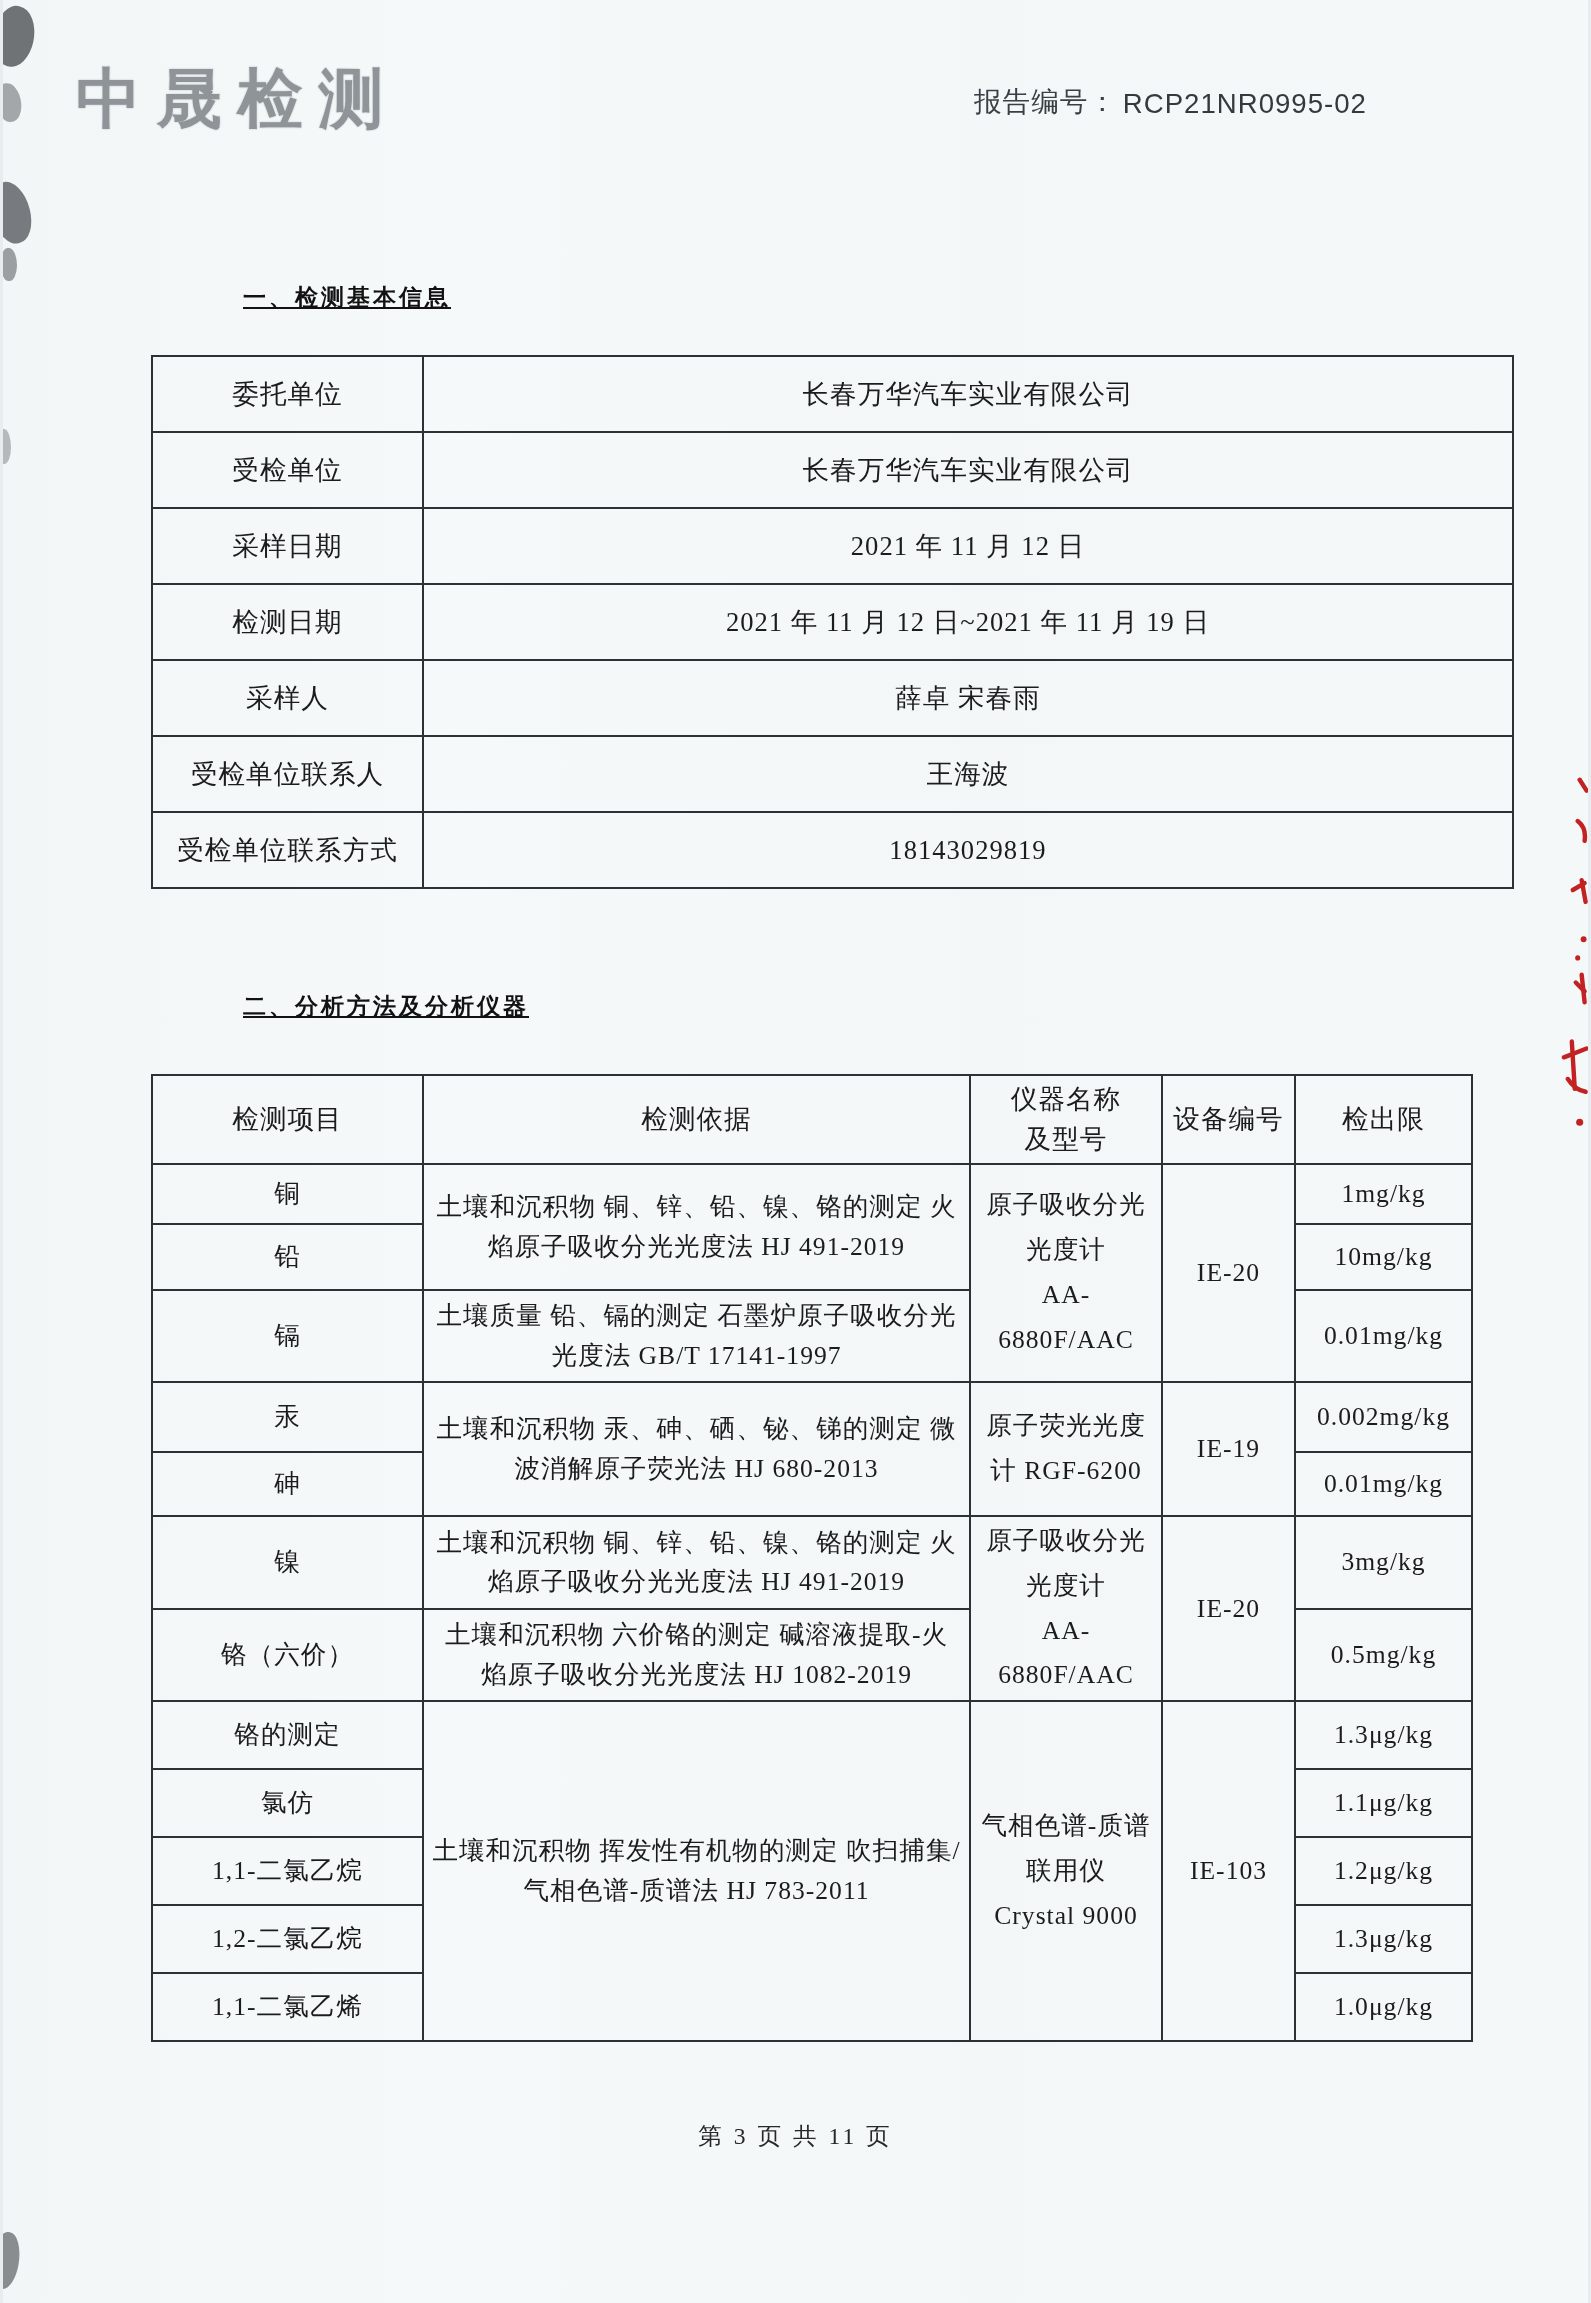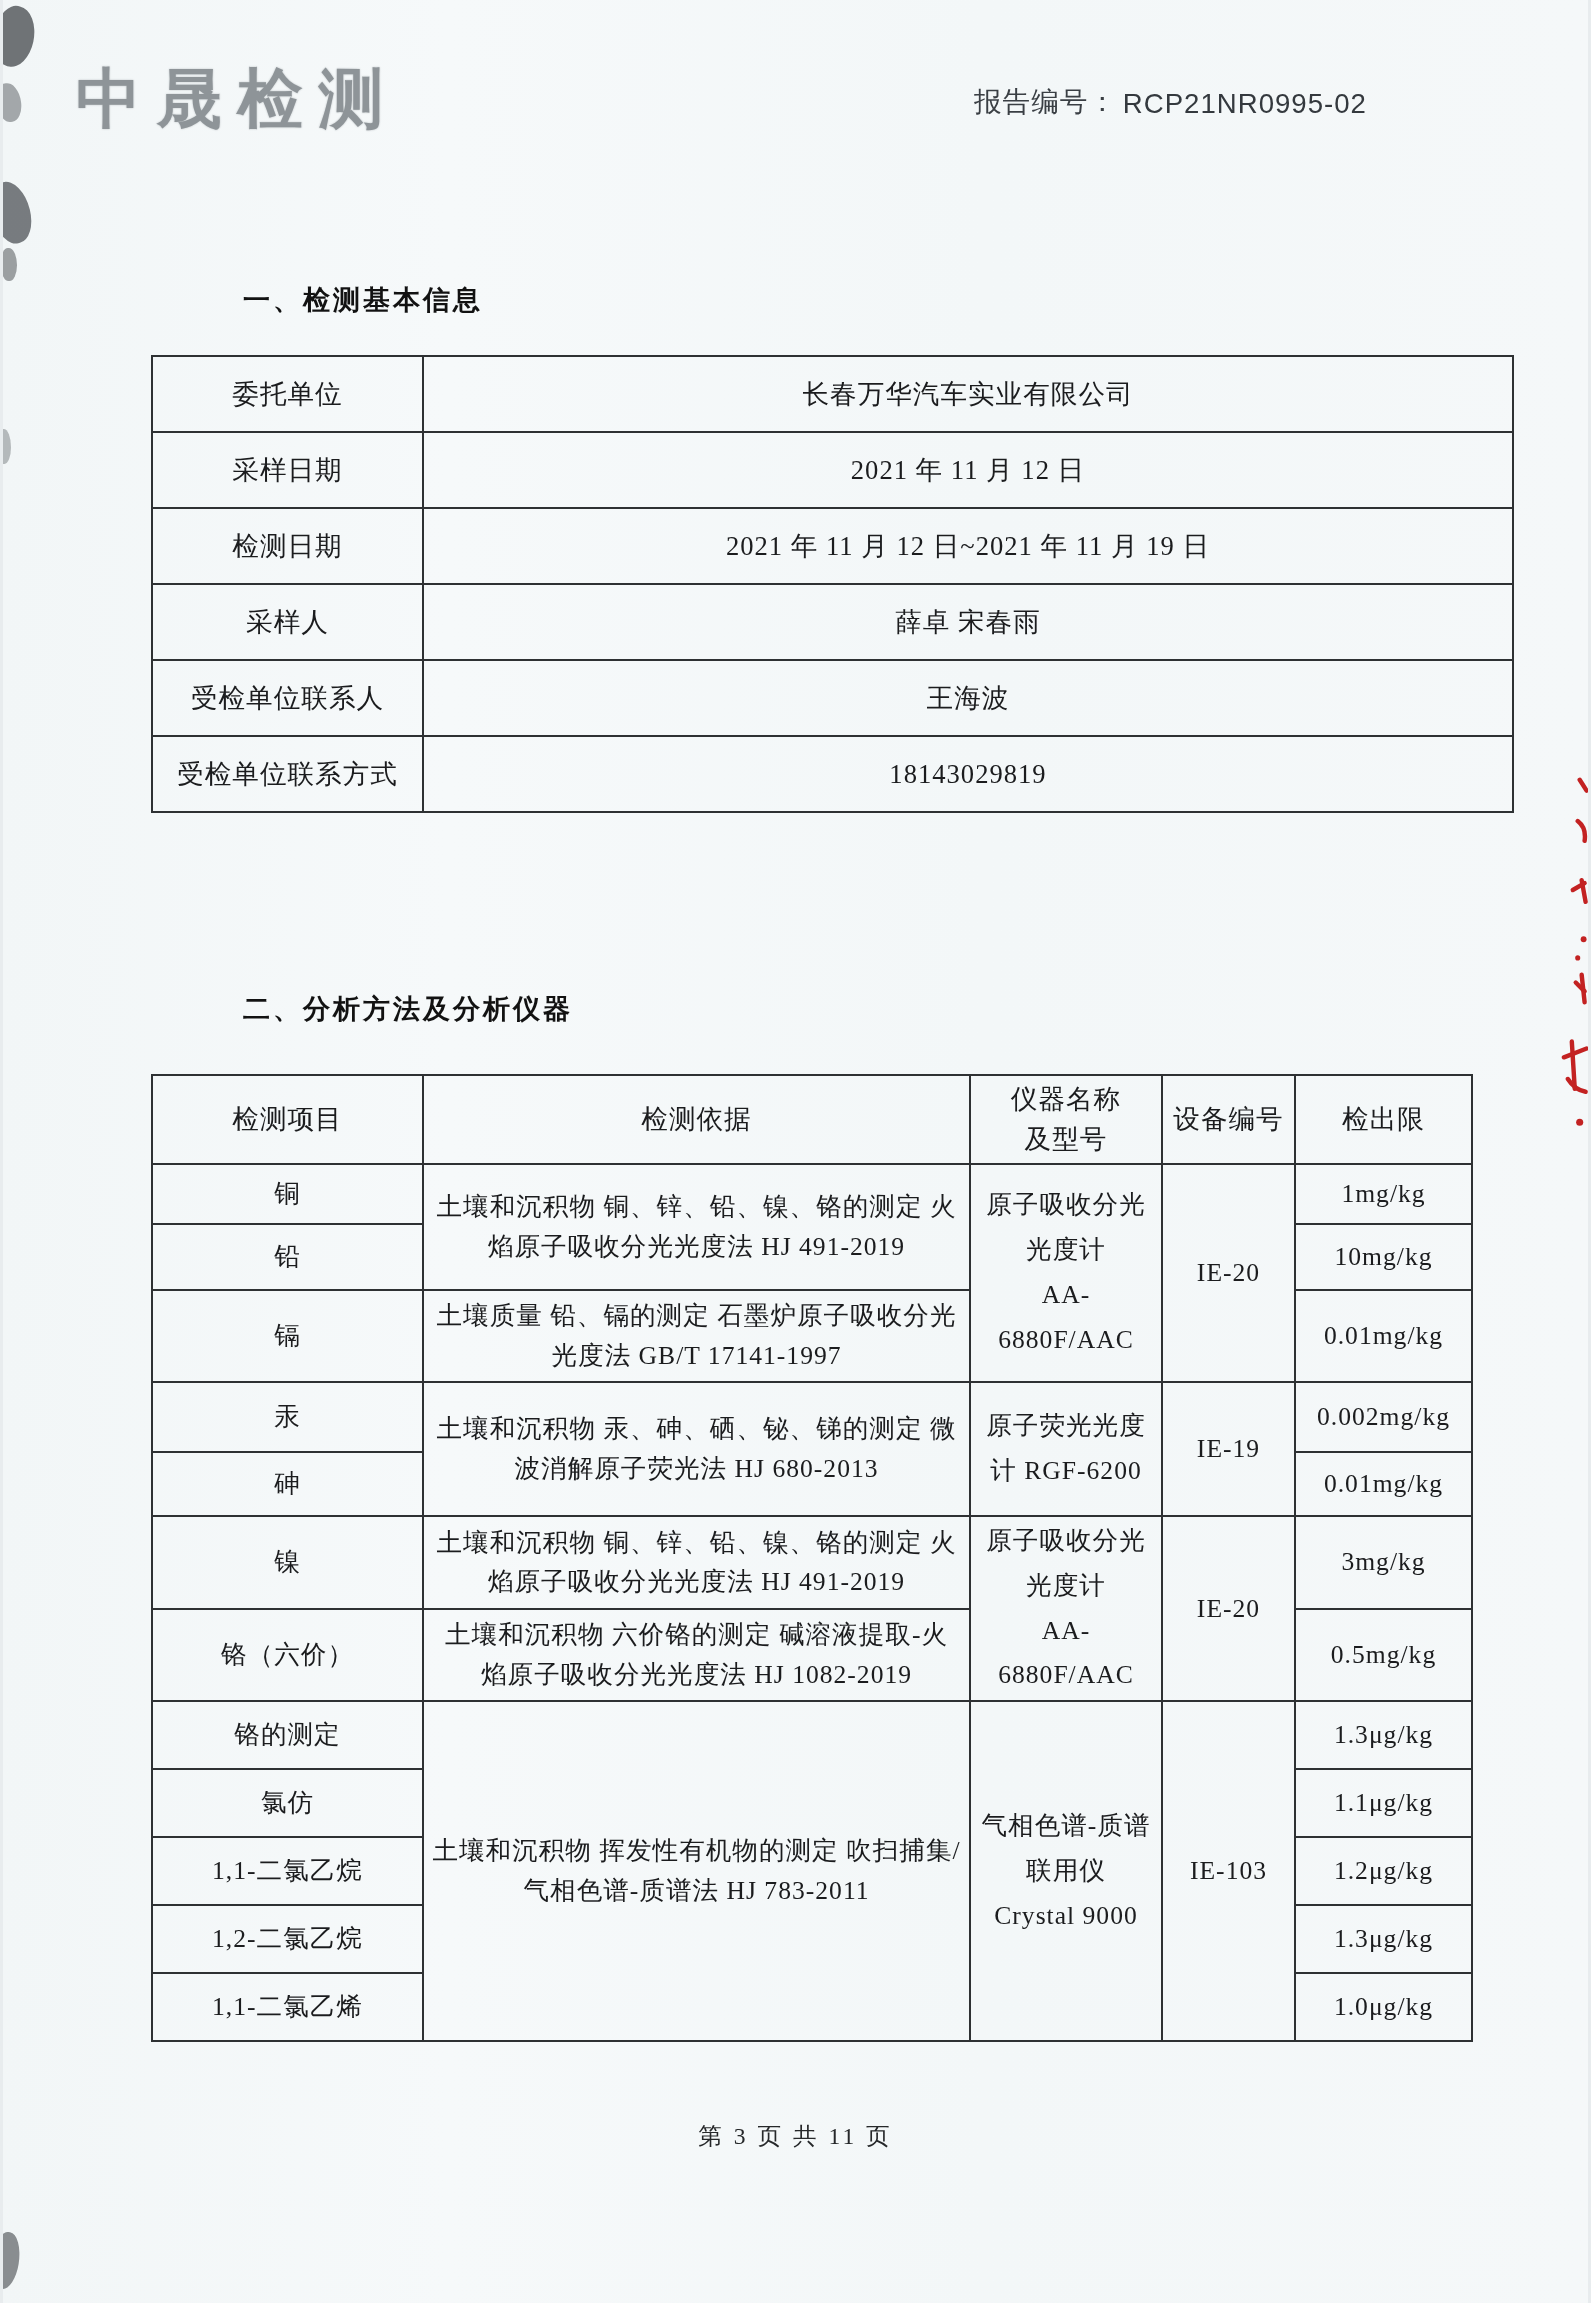--- a/index.html
+++ b/index.html
@@ -23,21 +23,21 @@
   .report-no{
     position:absolute;left:971px;top:83px;
     font-family:"Liberation Sans","DejaVu Sans",sans-serif;
     font-size:27.6px;color:#3a3f44;letter-spacing:1px;
     display:flex;align-items:flex-end;
   }
   .report-no .value{margin-left:5.9px;font-weight:500;color:#34393e;}
   
   .sec-title{
     position:absolute;left:240px;
-    font-size:27px;font-weight:600;color:#121212;letter-spacing:3px;
+    font-size:23px;font-weight:600;color:#121212;letter-spacing:3px;text-decoration:underline;
   }
   .sec1-title{top:282px;}
   .sec2-title{top:991px;}
   
   table{border-collapse:collapse;table-layout:fixed;}
   td,th{
     border:2px solid #2e3133;
     text-align:center;vertical-align:middle;
     padding:2px 7.9px;
     font-weight:normal;
@@ -107,20 +107,24 @@
   <div class="sec-title sec1-title">一、检测基本信息</div>
 
   <table class="table1">
     <colgroup>
         <col style="width:271px">
         <col style="width:1090px">
       </colgroup>
     <tbody>
         <tr>
       <td class="lbl">委托单位</td>
+      <td>长春万华汽车实业有限公司</td>
+    </tr>
+    <tr>
+      <td class="lbl">受检单位</td>
       <td>长春万华汽车实业有限公司</td>
     </tr>
     <tr>
       <td class="lbl">采样日期</td>
       <td>2021 年 11 月 12 日</td>
     </tr>
     <tr>
       <td class="lbl">检测日期</td>
       <td>2021 年 11 月 12 日~2021 年 11 月 19 日</td>
     </tr>

